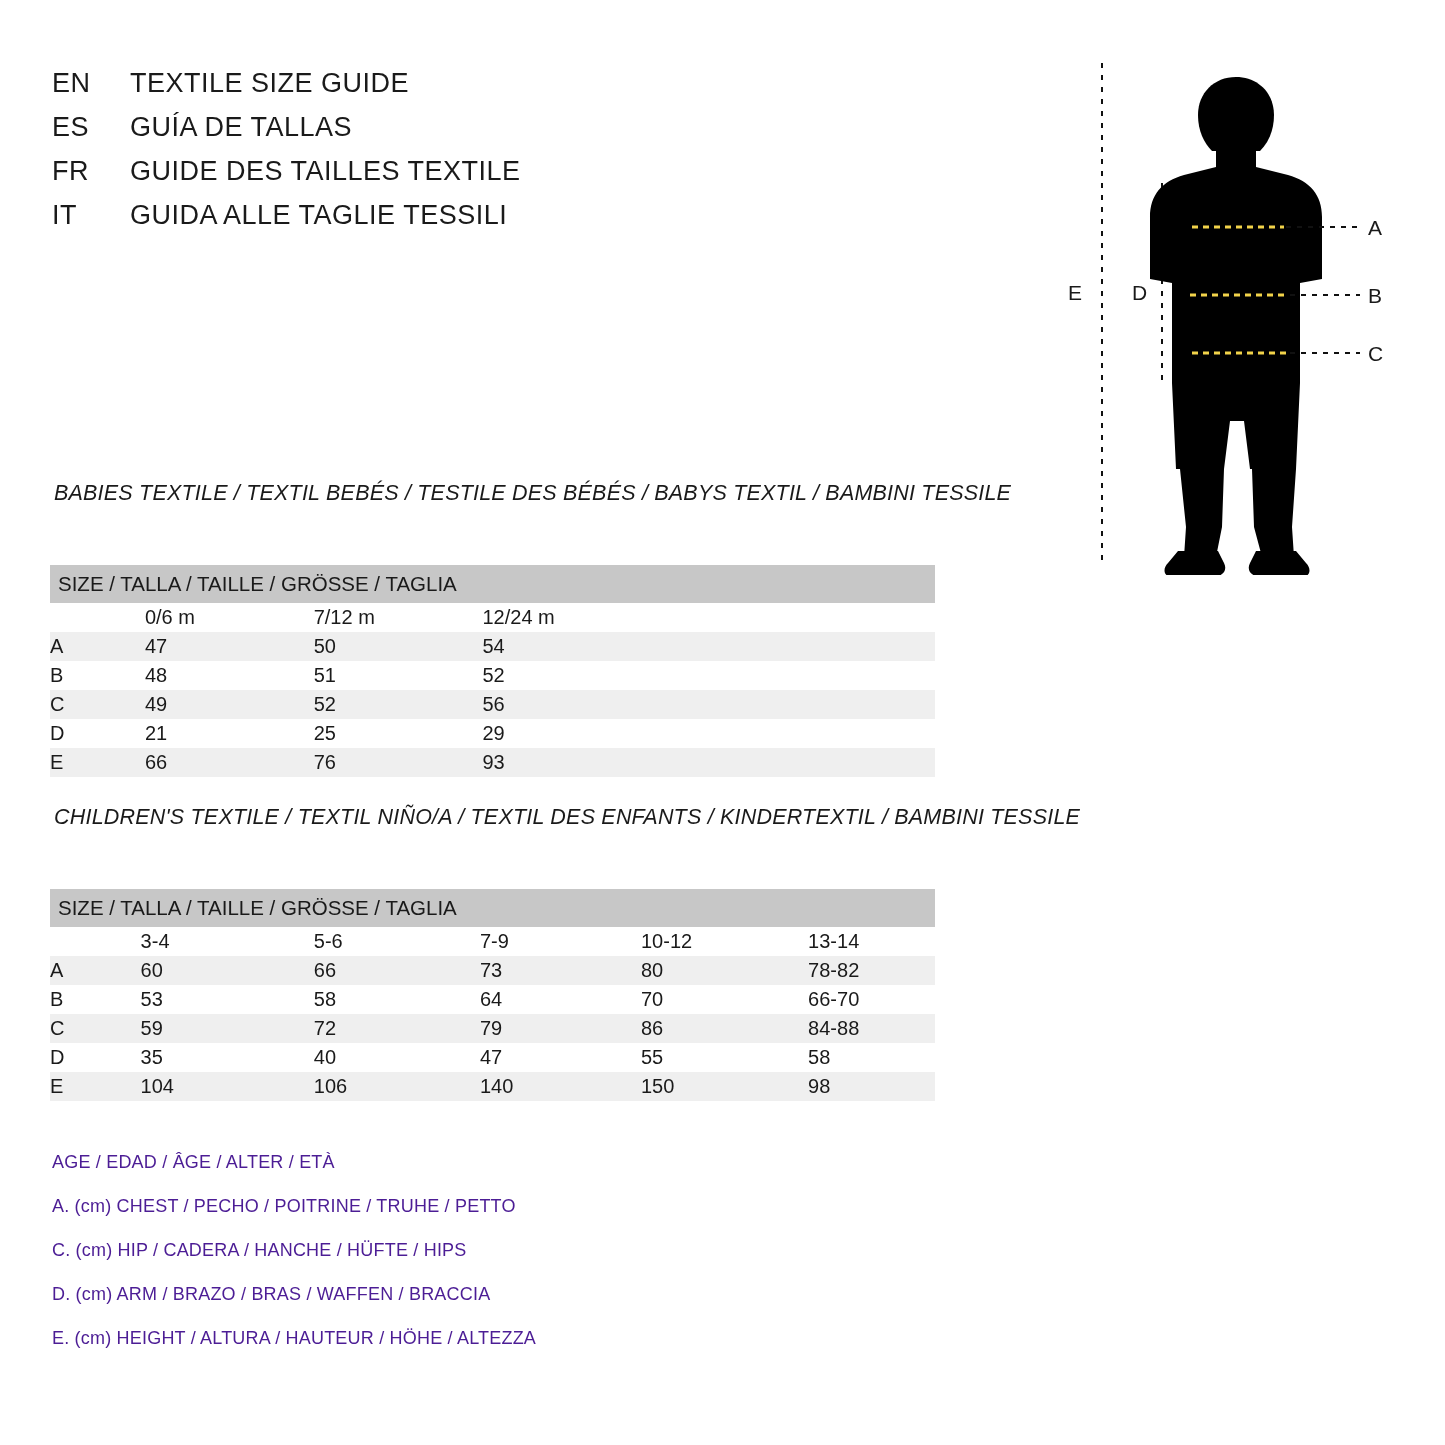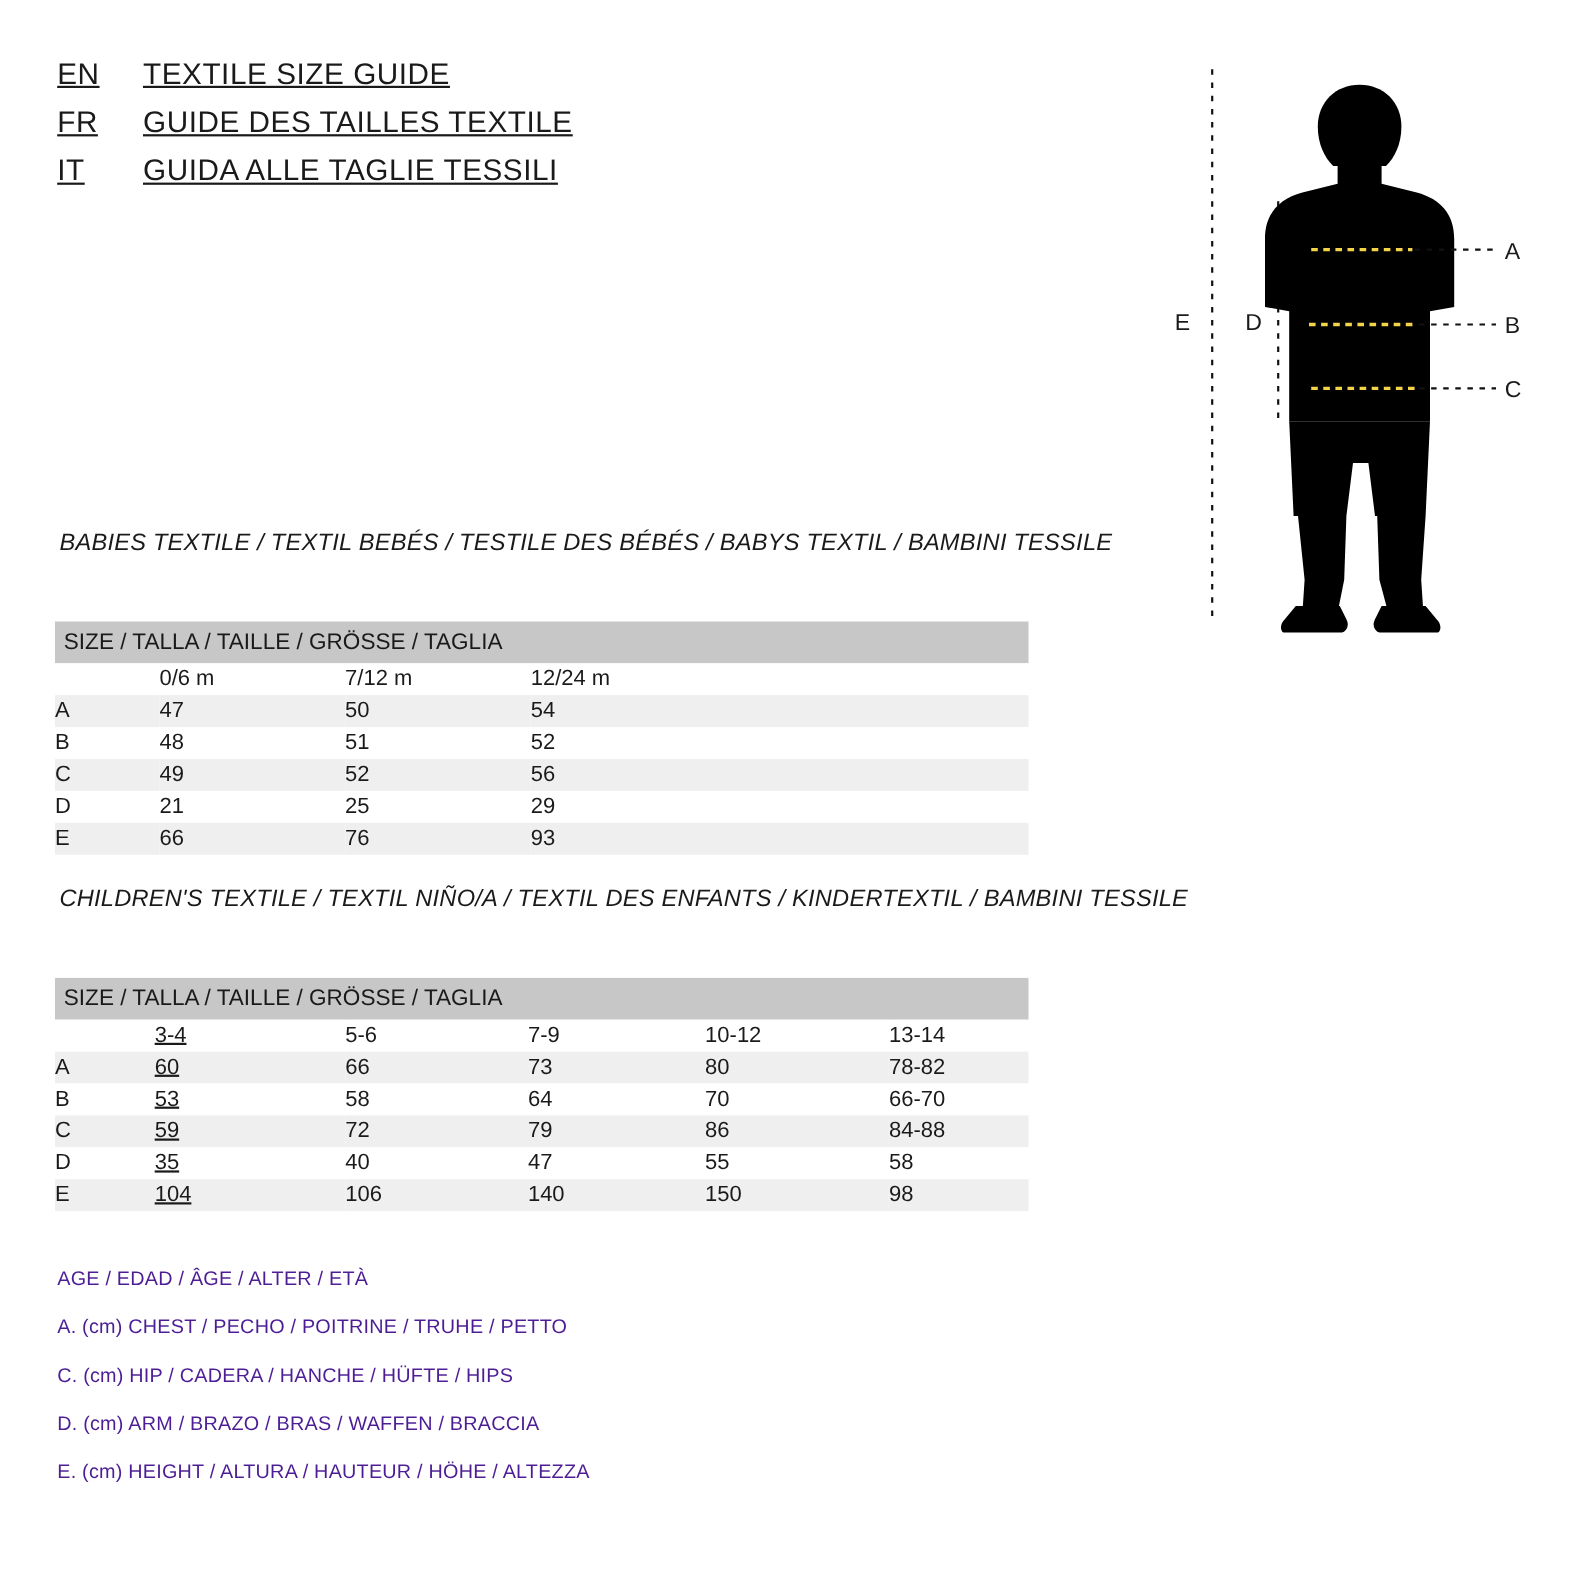--- a/index.html
+++ b/index.html
@@ -13,23 +13,22 @@
     font-family: "Liberation Sans", sans-serif;
     color: #1a1a1a;
     position: relative;
     overflow: hidden;
   }
 
   
   .title-block {
     position: absolute;
     left: 52px;
-    top: 52px;
+    top: 68px;
     width: 700px;
-    text-decoration: underline;
   }
   .title-row {
     display: flex;
     align-items: baseline;
     height: 44px;
   }
   .title-lang {
     width: 78px;
     font-size: 27px;
     letter-spacing: 0.5px;
@@ -98,21 +97,21 @@
   td.hdrcell { text-align: left; }
 
   
   #babies-table td.c0 { width: 90px; }
   #babies-table td.c1 { width: 160px; }
   #babies-table td.c2 { width: 160px; }
   #babies-table td.c3 { width: 429px; }
 
   
   #children-table td.c0 { width: 90px; }
-  #children-table td.c1 { width: 172px; text-decoration: underline; }
+  #children-table td.c1 { width: 172px; }
   #children-table td.c2 { width: 165px; }
   #children-table td.c3 { width: 160px; }
   #children-table td.c4 { width: 166px; }
   #children-table td.c5 { width: 126px; }
 
   .pad-l { padding-left: 20px; }
 
   
   .legend {
     position: absolute;
@@ -135,20 +134,24 @@
     fill: #1a1a1a;
   }
 </style>
 </head>
 <body>
 
 <div class="title-block">
   <div class="title-row">
     <span class="title-lang">EN</span>
     <span class="title-text">TEXTILE SIZE GUIDE</span>
+  </div>
+  <div class="title-row">
+    <span class="title-lang">ES</span>
+    <span class="title-text">GUÍA DE TALLAS</span>
   </div>
   <div class="title-row">
     <span class="title-lang">FR</span>
     <span class="title-text">GUIDE DES TAILLES TEXTILE</span>
   </div>
   <div class="title-row">
     <span class="title-lang">IT</span>
     <span class="title-text">GUIDA ALLE TAGLIE TESSILI</span>
   </div>
 </div>

